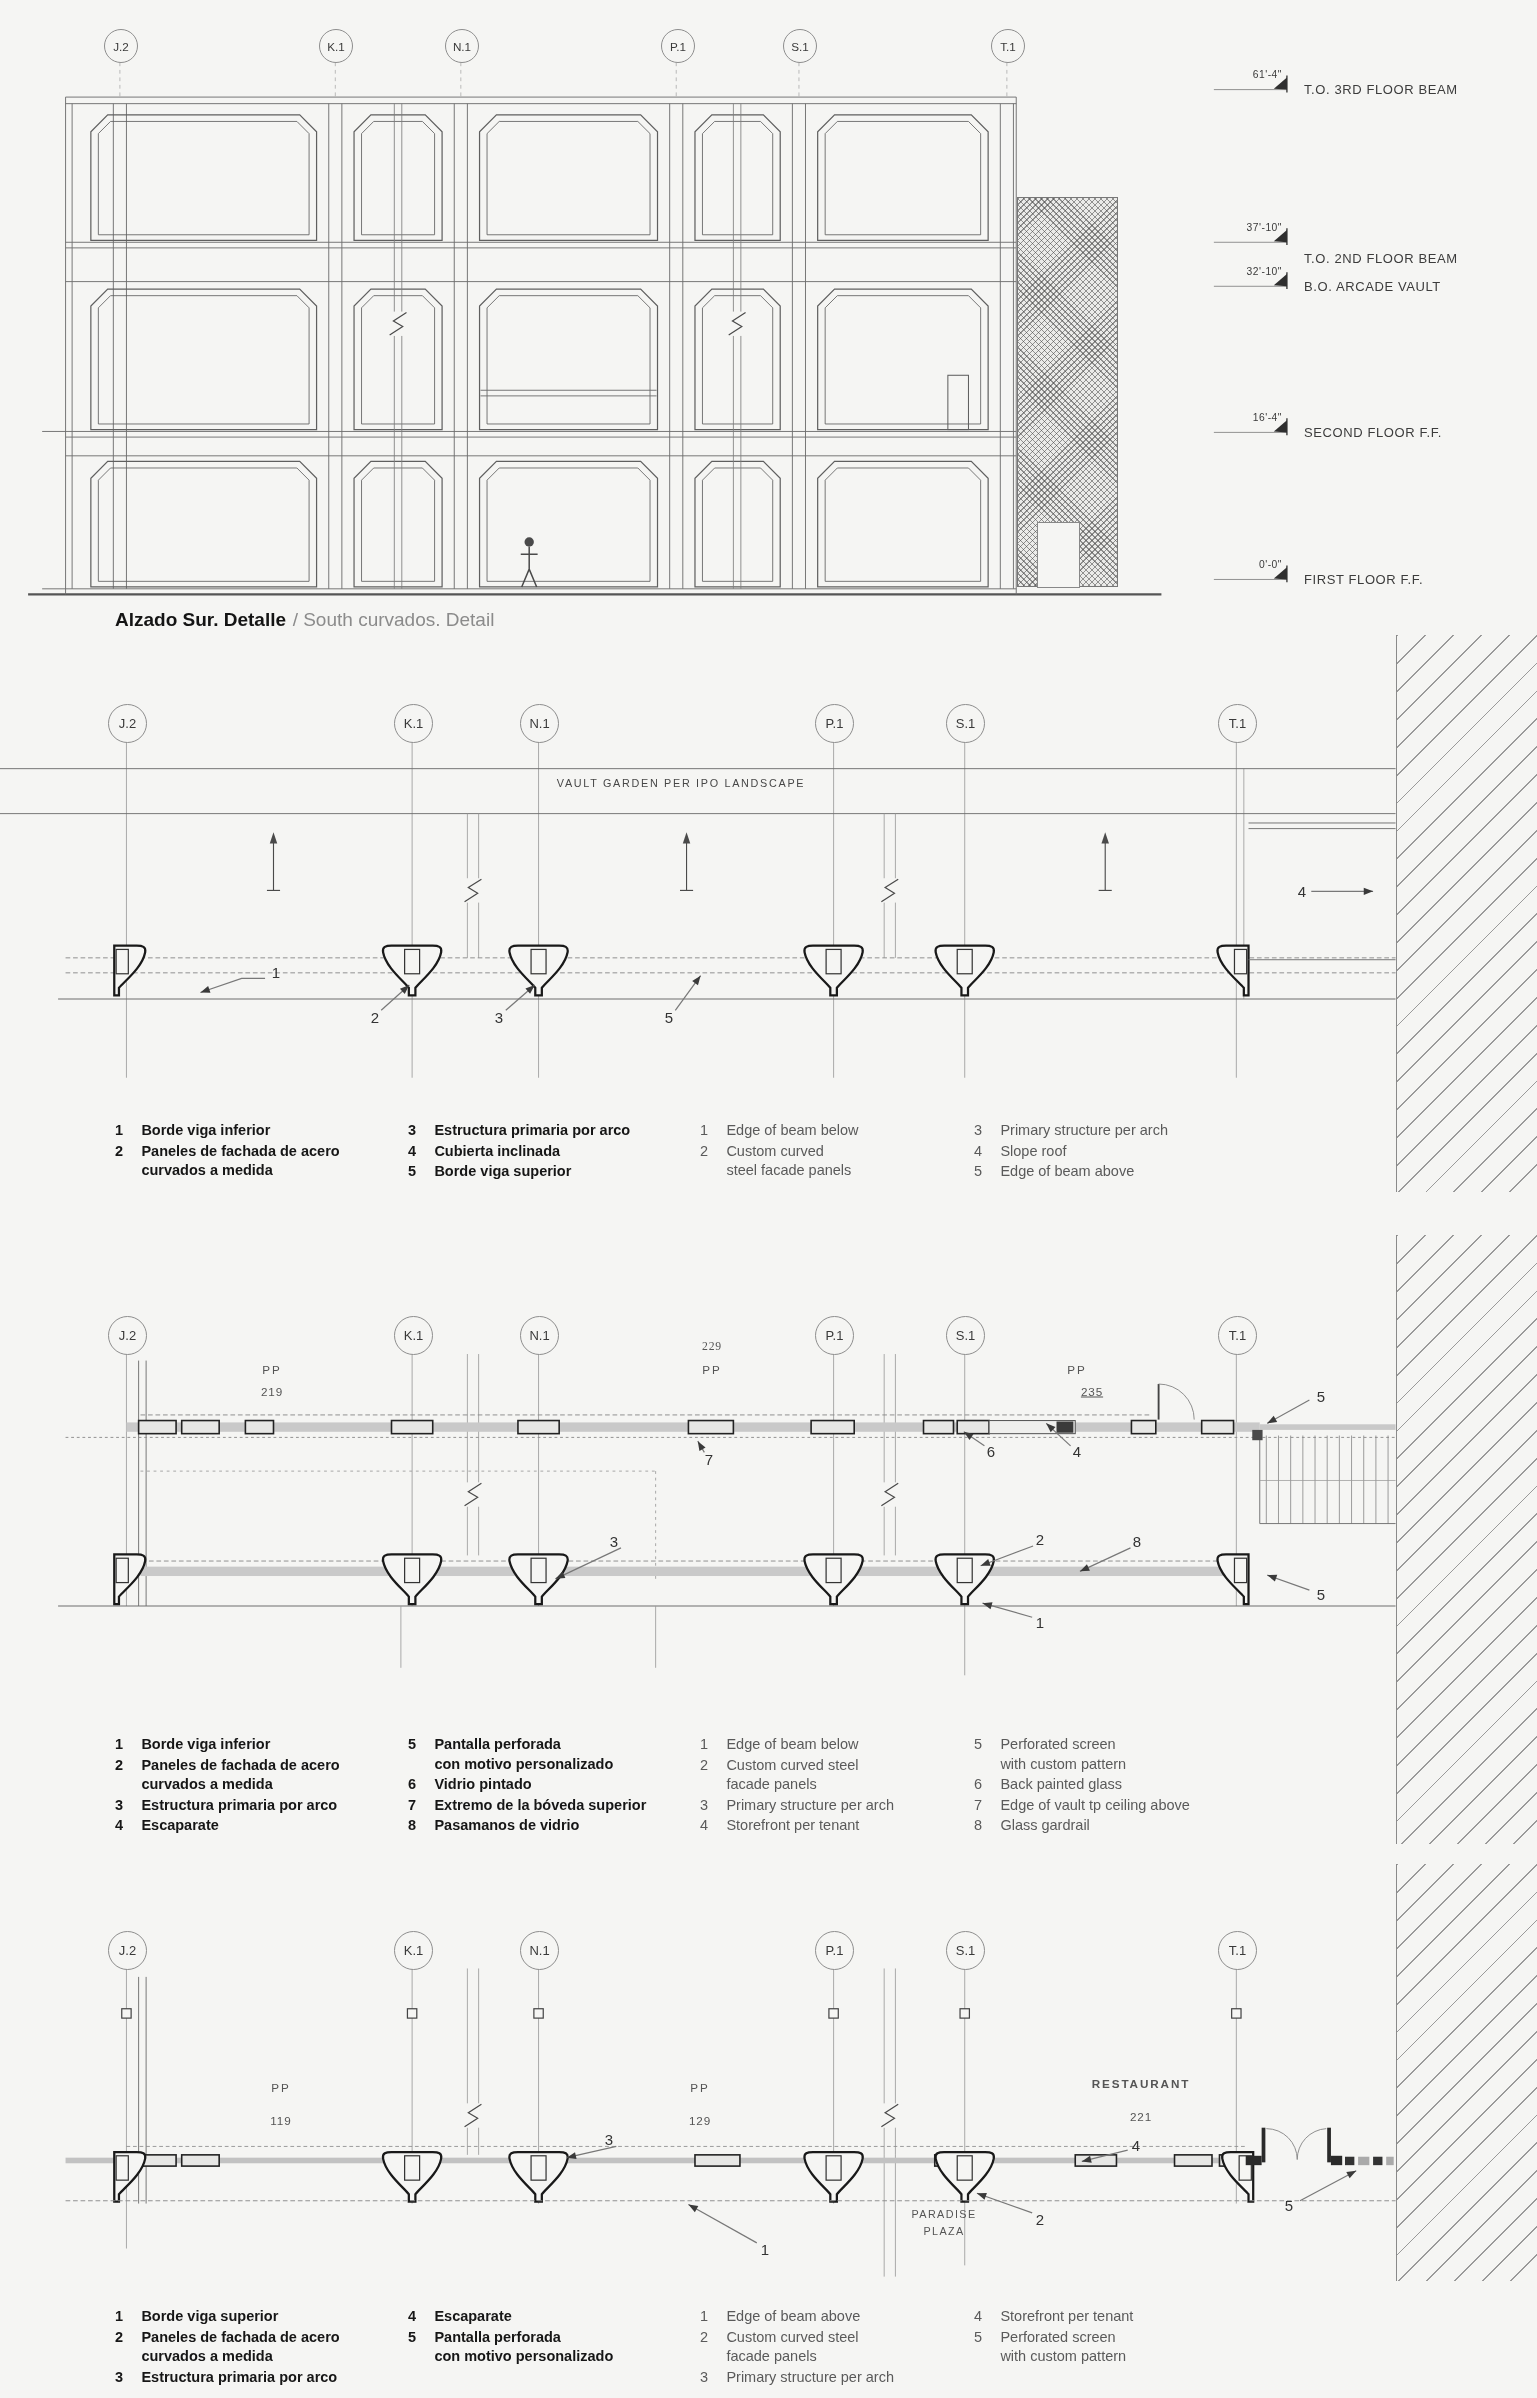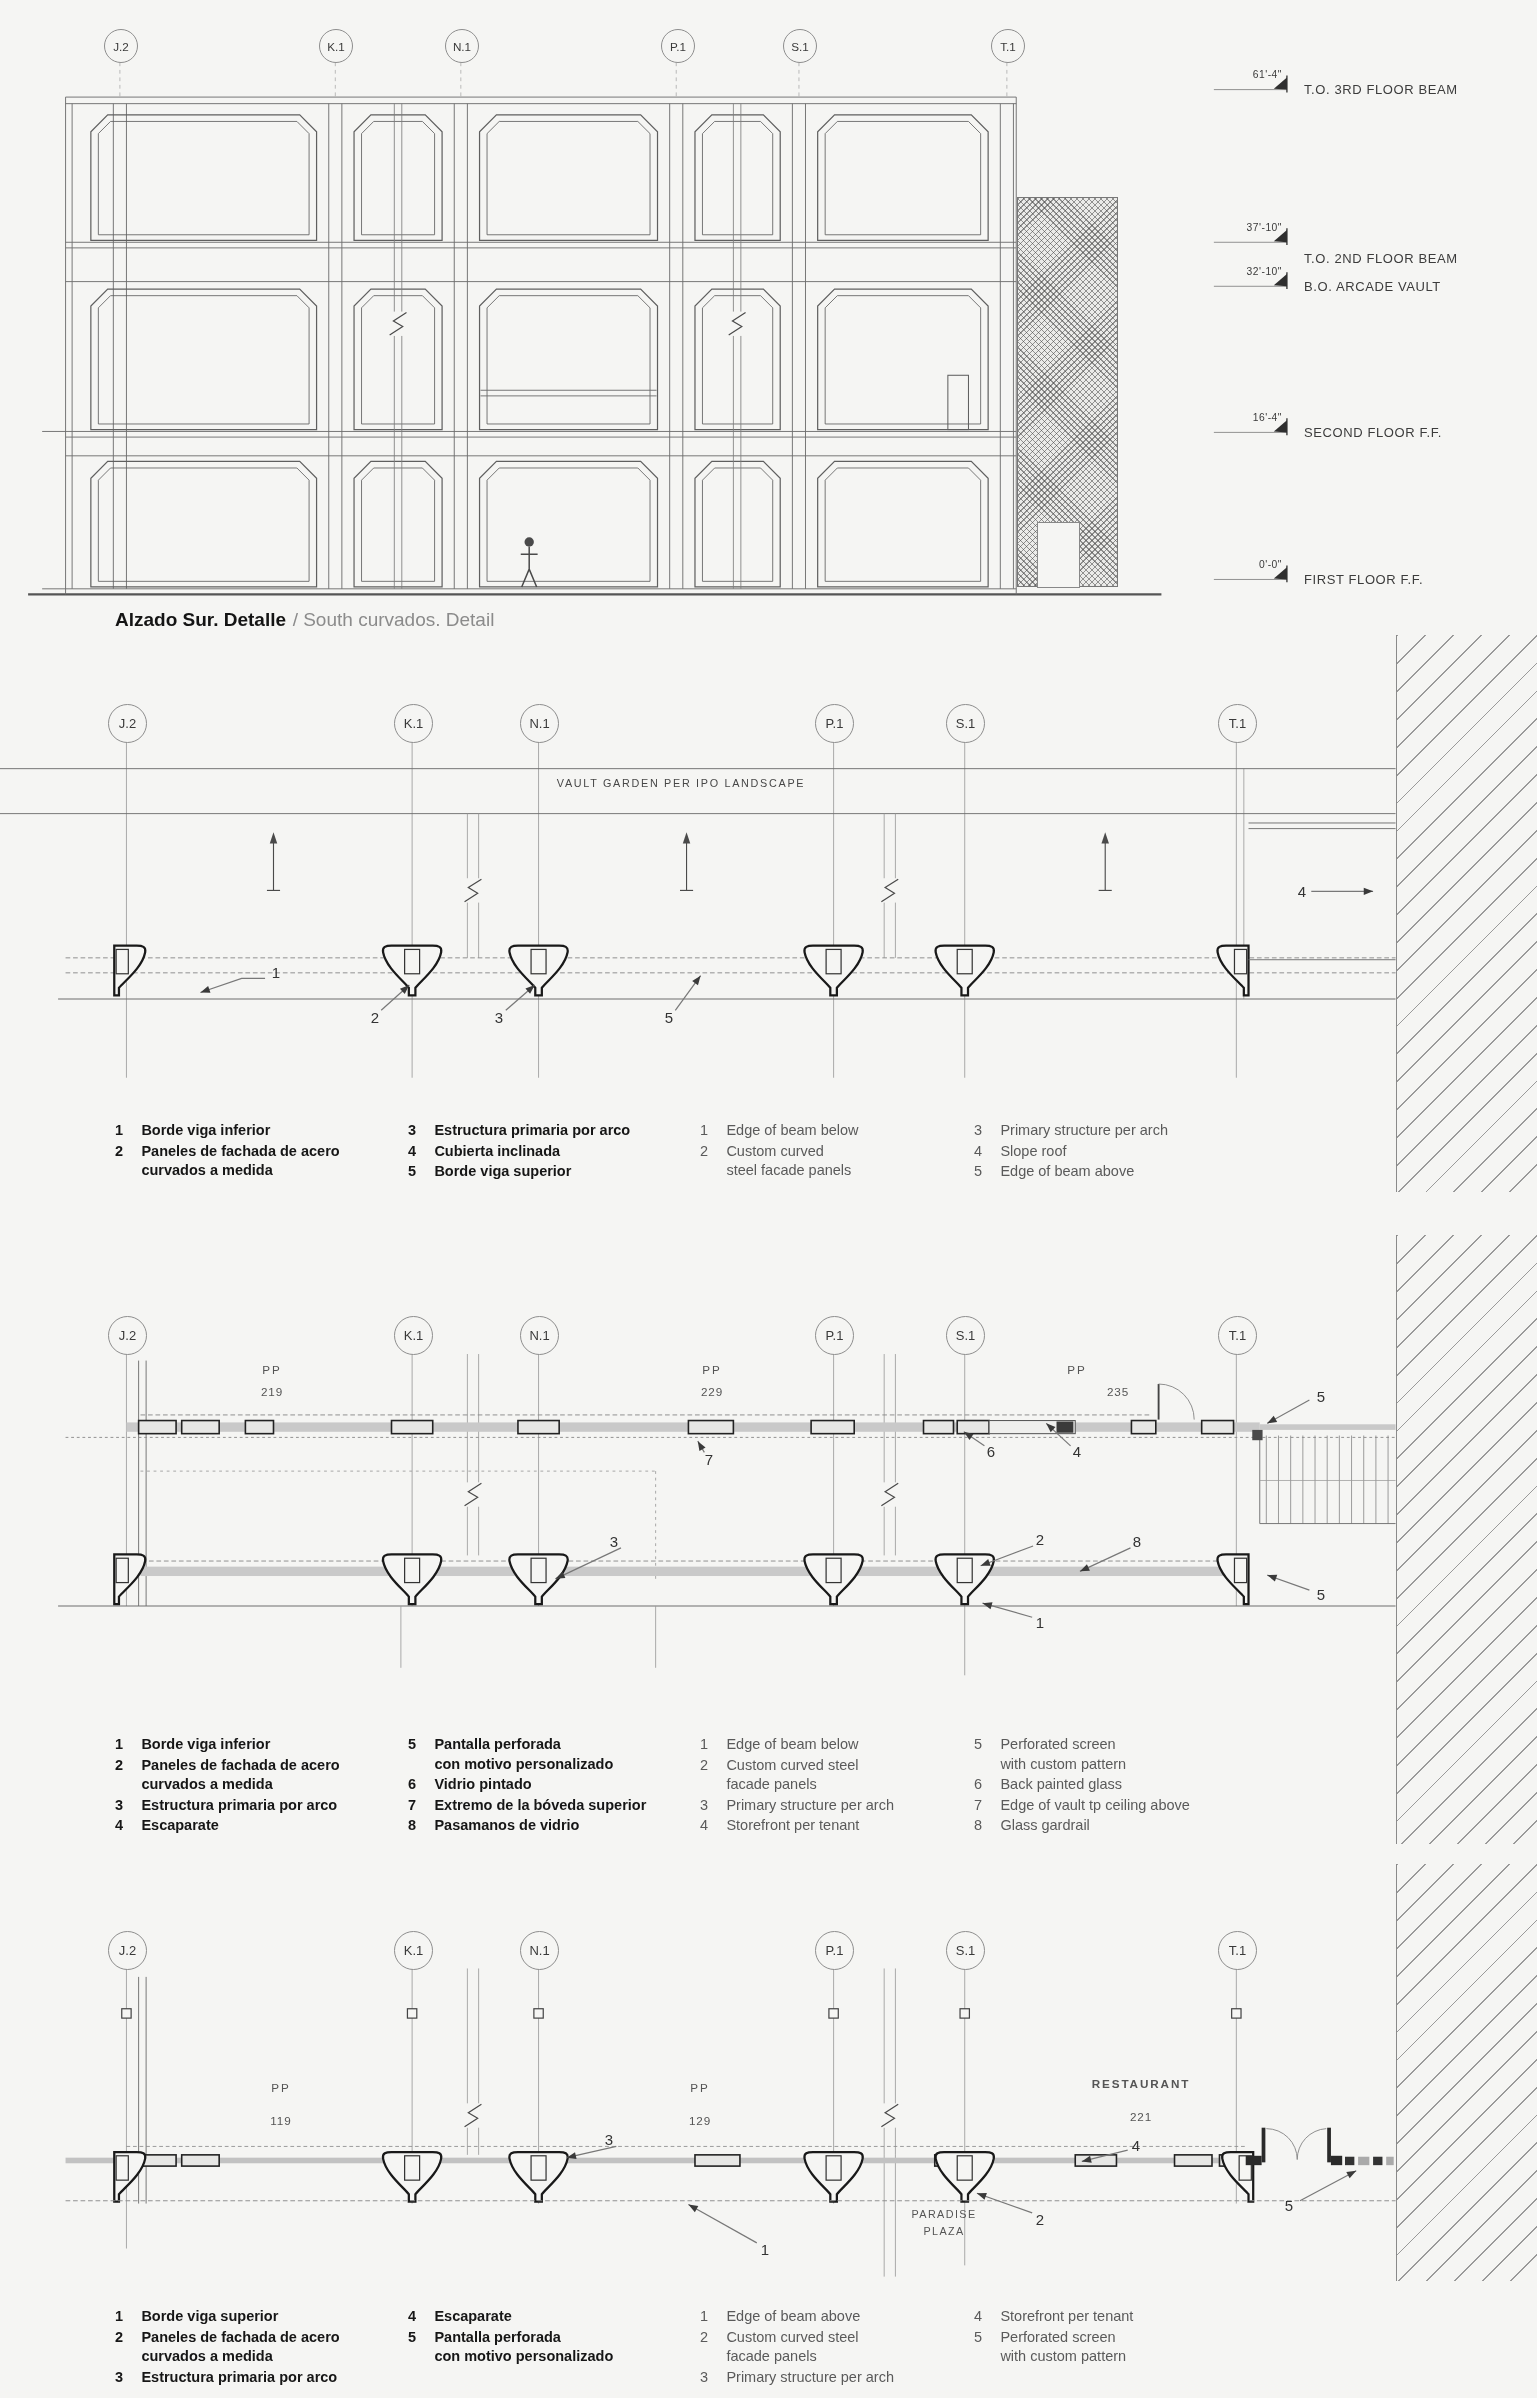--- a/index.html
+++ b/index.html
@@ -636,23 +636,23 @@
       <div class="lab callout" style="left: 1040px; top: 1622px;">1</div>
       <div class="lab callout" style="left: 1321px; top: 1594px;">5</div>
       <div class="lab callout" style="left: 609px; top: 2139px;">3</div>
       <div class="lab callout" style="left: 765px; top: 2249px;">1</div>
       <div class="lab callout" style="left: 1040px; top: 2219px;">2</div>
       <div class="lab callout" style="left: 1136px; top: 2145px;">4</div>
       <div class="lab callout" style="left: 1289px; top: 2205px;">5</div>
       <div class="lab room" style="left: 272px; top: 1369px;">PP</div>
       <div class="lab roomnum" style="left: 272px; top: 1391px;">219</div>
       <div class="lab room" style="left: 712px; top: 1369px;">PP</div>
-      <div class="lab roomnum" style="left: 712px; top: 1391px;">229</div>
+      <div class="lab roomnum" style="left: 712px; top: 1346px; font-family: Liberation Serif, serif;">229</div>
       <div class="lab room" style="left: 1077px; top: 1369px;">PP</div>
-      <div class="lab roomnum" style="left: 1118px; top: 1391px;">235</div>
+      <div class="lab roomnum" style="left: 1092px; top: 1391px; text-decoration: underline;">235</div>
       <div class="lab room" style="left: 281px; top: 2087px;">PP</div>
       <div class="lab roomnum" style="left: 281px; top: 2120px;">119</div>
       <div class="lab room" style="left: 700px; top: 2087px;">PP</div>
       <div class="lab roomnum" style="left: 700px; top: 2120px;">129</div>
       <div class="lab room" style="left: 1141px; top: 2083px; font-weight: bold;">RESTAURANT</div>
       <div class="lab roomnum" style="left: 1141px; top: 2116px;">221</div>
       <div class="lab plaza" style="left: 944px; top: 2214px;">PARADISE</div>
       <div class="lab plaza" style="left: 944px; top: 2231px;">PLAZA</div>
     </div>
 </div>

